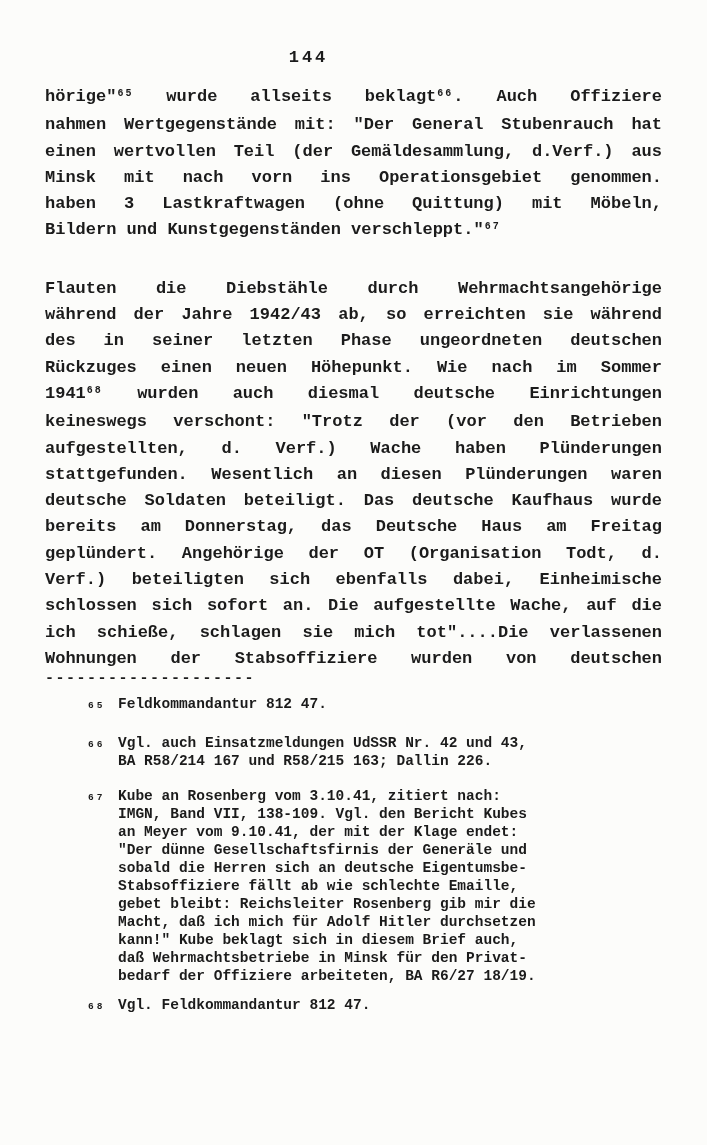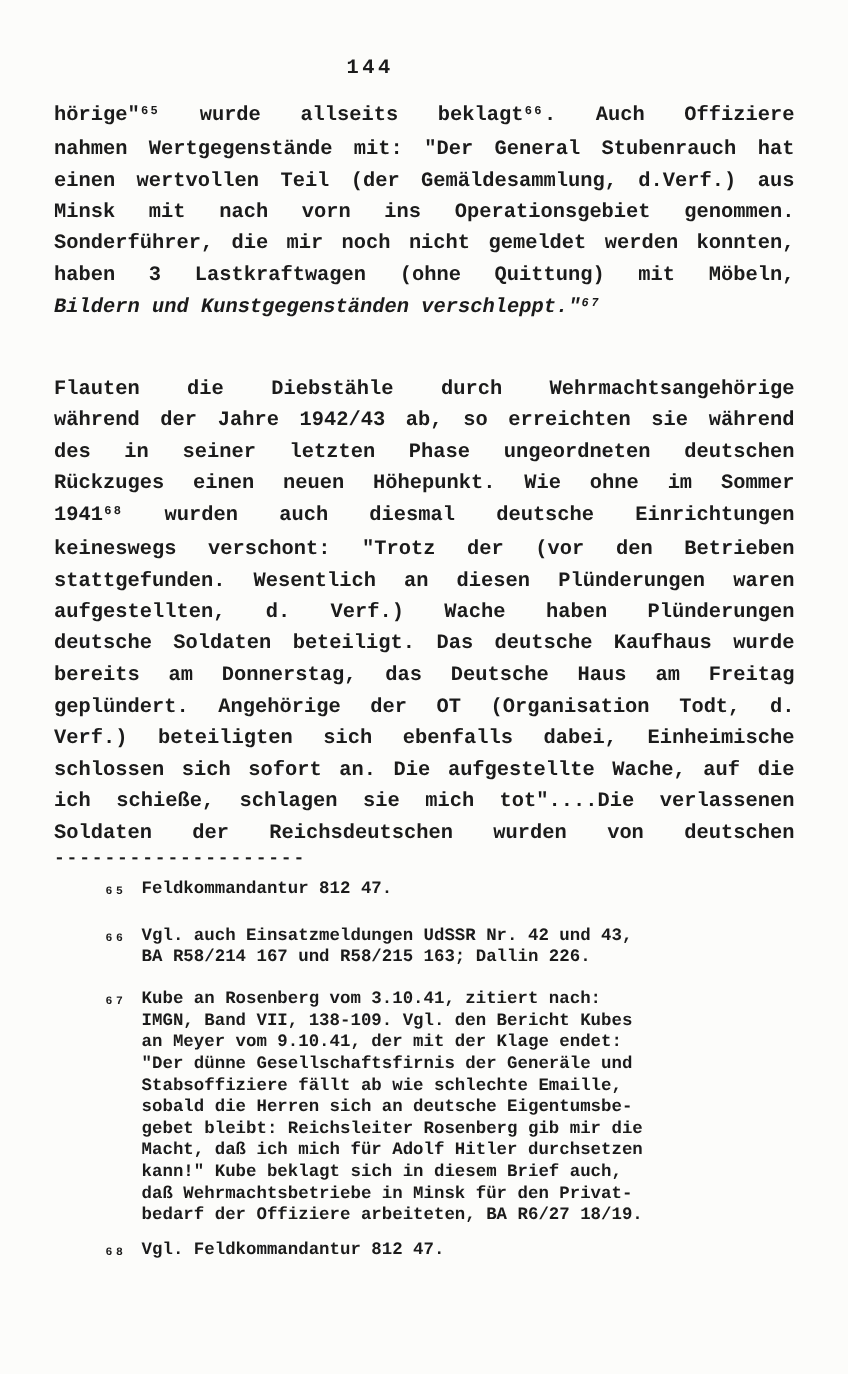--- a/index.html
+++ b/index.html
@@ -33,24 +33,23 @@
   .para .tline {
     font-size: 17px;
     line-height: 26.3px;
     text-align: justify;
     text-align-last: justify;
     white-space: nowrap;
   }
   .para .tline.nojust {
     text-align: center;
     text-align-last: left;
-    font-style: italic;
   }
   #paragraphs .para:nth-child(1) { margin-top: 13px; }
-  #paragraphs .para:nth-child(2) { margin-top: 40px; }
+  #paragraphs .para:nth-child(2) { margin-top: 30px; }
   .fnref {
     display: inline-block;
     font-size: 10px;
     letter-spacing: 2px;
     position: relative;
     top: -5px;
     margin-left: 1px;
   }
   .separator {
     font-size: 15px;
@@ -84,40 +83,39 @@
 <div class="page">
   <div class="content">
     <div class="pagenum">144</div>
 
     <div id="paragraphs">
         <div class="para">
           <div class="tline">hörige"<span class="fnref">65</span> wurde allseits beklagt<span class="fnref">66</span>. Auch Offiziere</div>
           <div class="tline">nahmen Wertgegenstände mit: "Der General Stubenrauch hat</div>
           <div class="tline">einen wertvollen Teil (der Gemäldesammlung, d.Verf.) aus</div>
           <div class="tline">Minsk mit nach vorn ins Operationsgebiet genommen.</div>
-          <div class="tline">Sonderführer, die mir noch nicht gemeldet werden konnten,</div>
           <div class="tline">haben 3 Lastkraftwagen (ohne Quittung) mit Möbeln,</div>
           <div class="tline nojust">Bildern und Kunstgegenständen verschleppt."<span class="fnref">67</span></div>
         </div>
         <div class="para">
           <div class="tline">Flauten die Diebstähle durch Wehrmachtsangehörige</div>
           <div class="tline">während der Jahre 1942/43 ab, so erreichten sie während</div>
           <div class="tline">des in seiner letzten Phase ungeordneten deutschen</div>
-          <div class="tline">Rückzuges einen neuen Höhepunkt. Wie ohne im Sommer</div>
+          <div class="tline">Rückzuges einen neuen Höhepunkt. Wie nach im Sommer</div>
           <div class="tline">1941<span class="fnref">68</span> wurden auch diesmal deutsche Einrichtungen</div>
           <div class="tline">keineswegs verschont: "Trotz der (vor den Betrieben</div>
+          <div class="tline">aufgestellten, d. Verf.) Wache haben Plünderungen</div>
           <div class="tline">stattgefunden. Wesentlich an diesen Plünderungen waren</div>
-          <div class="tline">aufgestellten, d. Verf.) Wache haben Plünderungen</div>
           <div class="tline">deutsche Soldaten beteiligt. Das deutsche Kaufhaus wurde</div>
           <div class="tline">bereits am Donnerstag, das Deutsche Haus am Freitag</div>
           <div class="tline">geplündert. Angehörige der OT (Organisation Todt, d.</div>
           <div class="tline">Verf.) beteiligten sich ebenfalls dabei, Einheimische</div>
           <div class="tline">schlossen sich sofort an. Die aufgestellte Wache, auf die</div>
           <div class="tline">ich schieße, schlagen sie mich tot"....Die verlassenen</div>
-          <div class="tline">Soldaten der Reichsdeutschen wurden von deutschen</div>
+          <div class="tline">Wohnungen der Stabsoffiziere wurden von deutschen</div>
         </div>
       </div>
 
     <div class="separator">--------------------</div>
 
     <div id="footnotes" class="footnotes">
         <div class="fn">
           <span class="fnmark">65</span>
           <div class="fnlines">
             <div class="fline">Feldkommandantur 812 47.</div>
@@ -130,22 +128,22 @@
             <div class="fline">BA R58/214 167 und R58/215 163; Dallin 226.</div>
           </div>
         </div>
         <div class="fn">
           <span class="fnmark">67</span>
           <div class="fnlines">
             <div class="fline">Kube an Rosenberg vom 3.10.41, zitiert nach:</div>
             <div class="fline">IMGN, Band VII, 138-109. Vgl. den Bericht Kubes</div>
             <div class="fline">an Meyer vom 9.10.41, der mit der Klage endet:</div>
             <div class="fline">"Der dünne Gesellschaftsfirnis der Generäle und</div>
+            <div class="fline">sobald die Herren sich an deutsche Eigentumsbe-</div>
             <div class="fline">Stabsoffiziere fällt ab wie schlechte Emaille,</div>
-            <div class="fline">sobald die Herren sich an deutsche Eigentumsbe-</div>
             <div class="fline">gebet bleibt: Reichsleiter Rosenberg gib mir die</div>
             <div class="fline">Macht, daß ich mich für Adolf Hitler durchsetzen</div>
             <div class="fline">kann!" Kube beklagt sich in diesem Brief auch,</div>
             <div class="fline">daß Wehrmachtsbetriebe in Minsk für den Privat-</div>
             <div class="fline">bedarf der Offiziere arbeiteten, BA R6/27 18/19.</div>
           </div>
         </div>
         <div class="fn">
           <span class="fnmark">68</span>
           <div class="fnlines">

